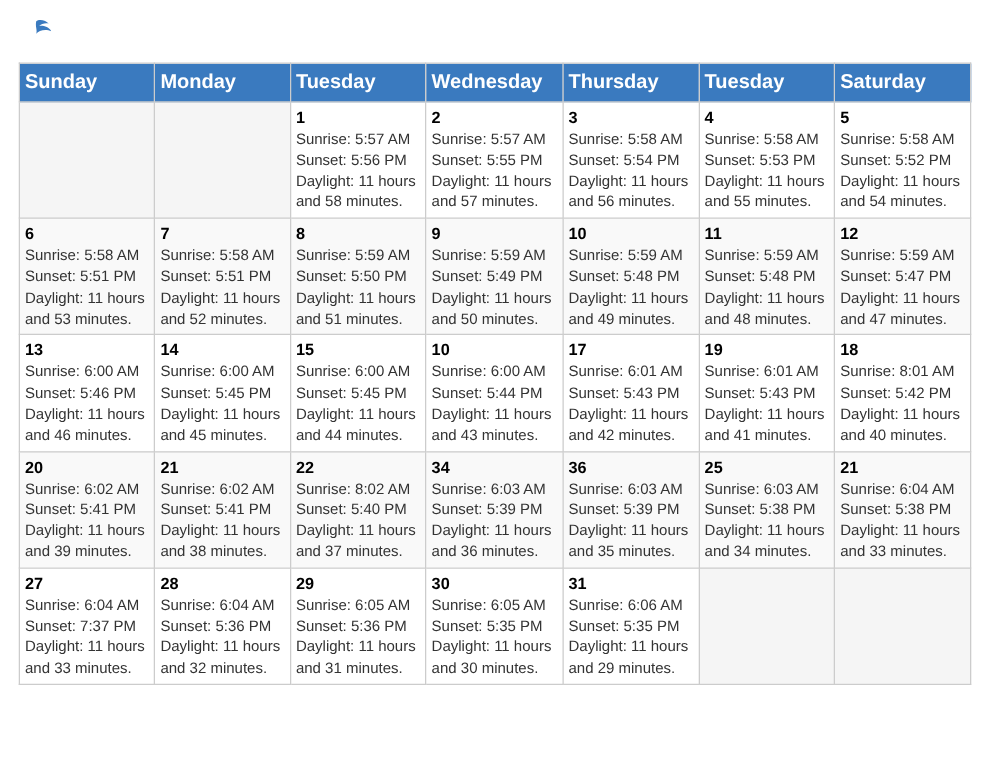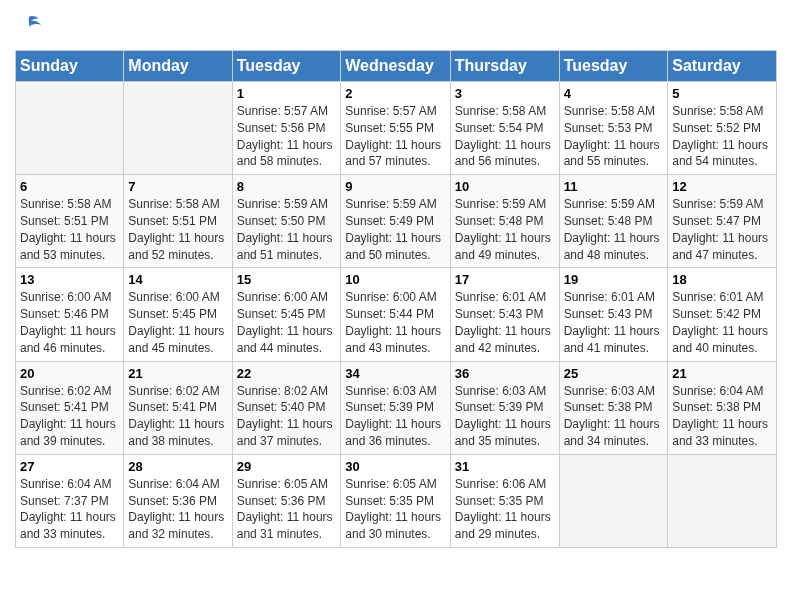--- a/index.html
+++ b/index.html
@@ -229,21 +229,21 @@
 Daylight: 11 hours and 42 minutes.</div>
         </td>
         <td>
           <span class="day-number">19</span>
           <div class="day-info">Sunrise: 6:01 AM
 Sunset: 5:43 PM
 Daylight: 11 hours and 41 minutes.</div>
         </td>
         <td>
           <span class="day-number">18</span>
-          <div class="day-info">Sunrise: 6:01 AM
+          <div class="day-info">Sunrise: 8:01 AM
 Sunset: 5:42 PM
 Daylight: 11 hours and 40 minutes.</div>
         </td>
       </tr>
       <tr>
         <td>
           <span class="day-number">20</span>
           <div class="day-info">Sunrise: 6:02 AM
 Sunset: 5:41 PM
 Daylight: 11 hours and 39 minutes.</div>

